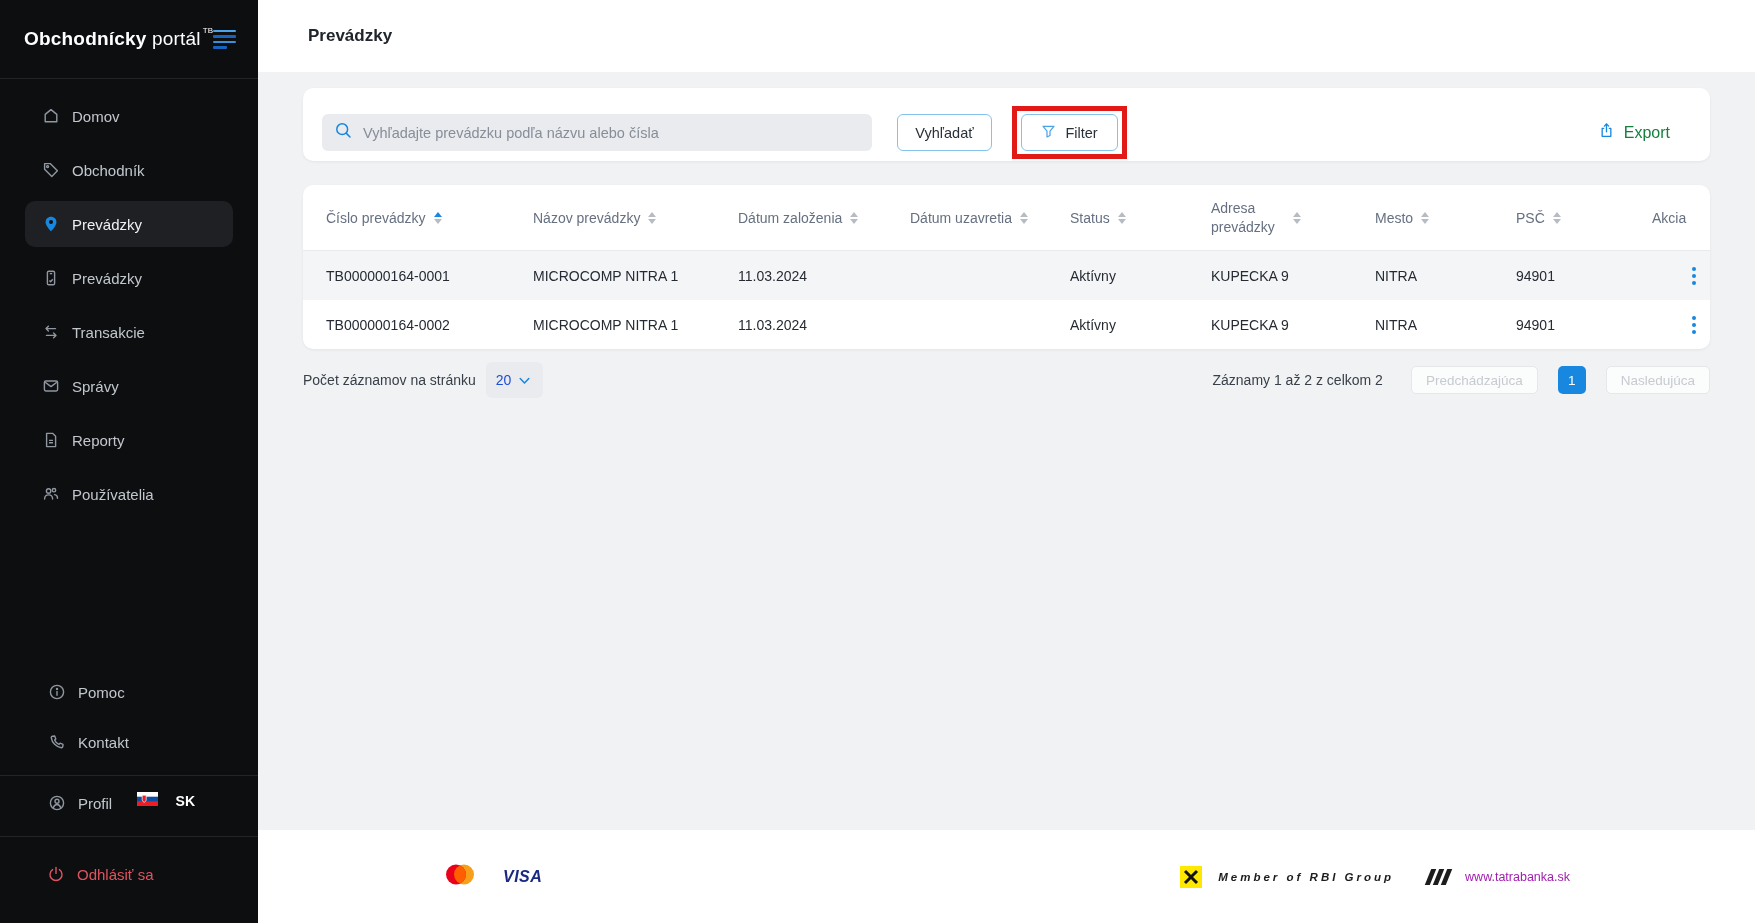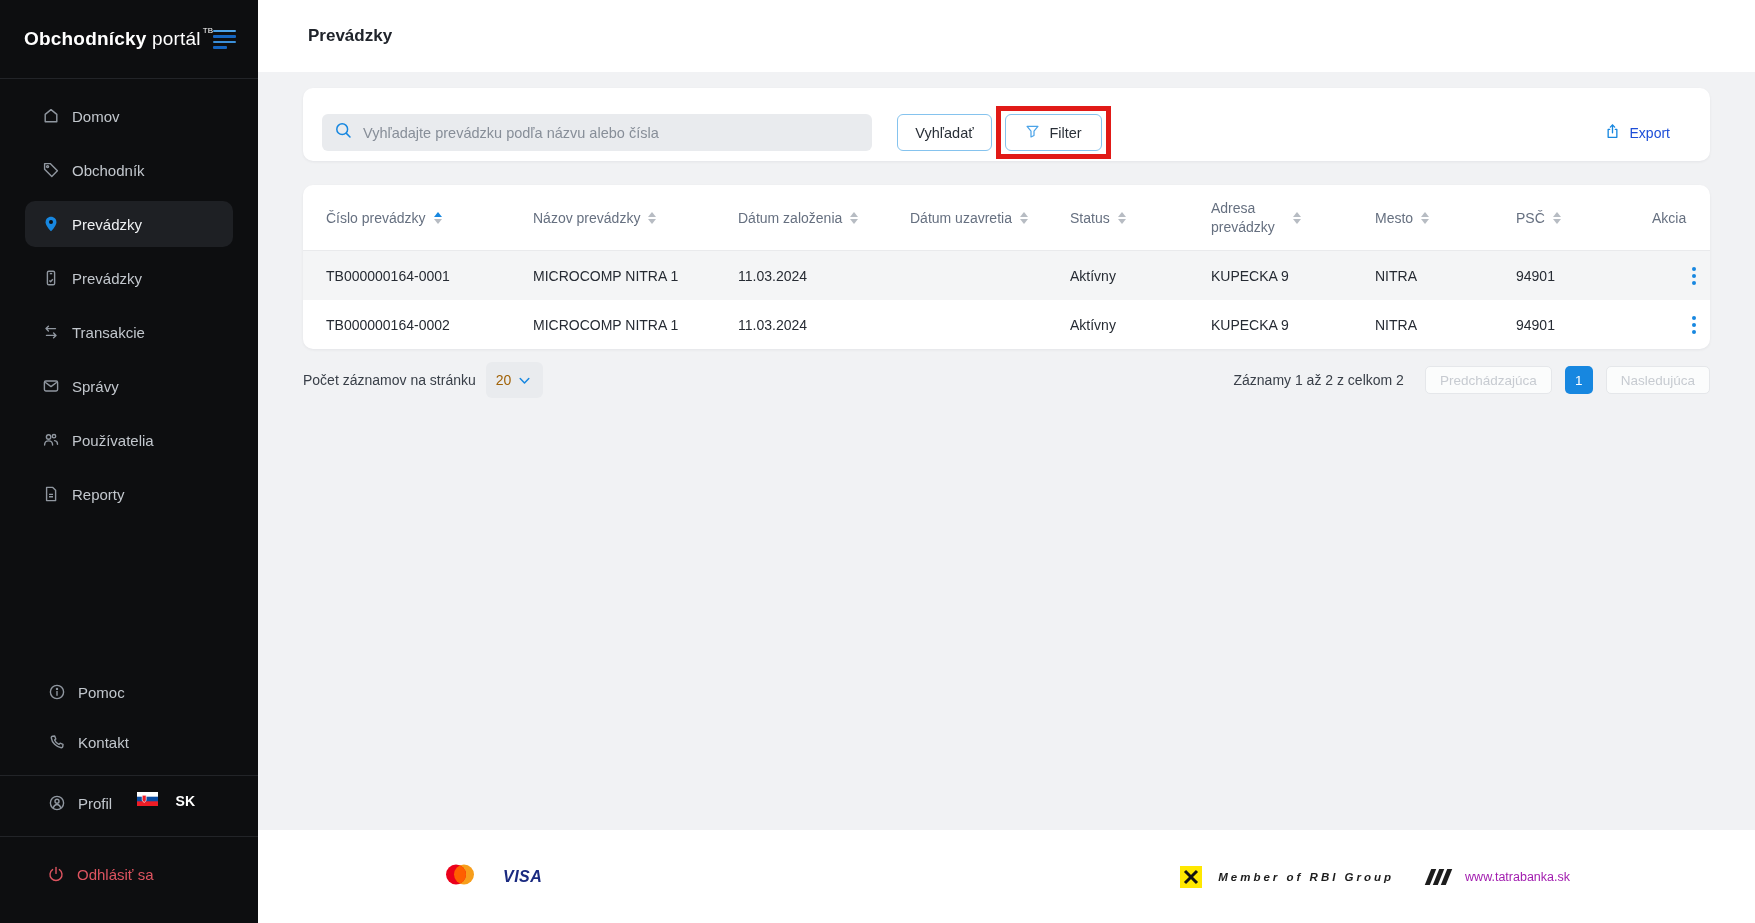--- a/index.html
+++ b/index.html
@@ -44,45 +44,45 @@
 
   .content { flex:1; padding:16px 45px 0; }
   .card { background:#fff; border-radius:10px; box-shadow:0 1px 3px rgba(16,24,40,.06); }
 
   .toolbar-card { height:73px; display:flex; align-items:center; padding:16px 40px 0 19px; }
   .search-box { width:550px; height:37px; background:#e9ebee; border-radius:6px; display:flex; align-items:center; padding:0 12px; gap:10px; }
   .search-box input { border:none; outline:none; background:transparent; flex:1; font-size:14.5px; font-family:"Liberation Sans",sans-serif; color:#30353c; }
   .search-box input::placeholder { color:#878e98; }
   .btn { height:37px; background:#fff; border:1px solid #85c3ee; border-radius:6px; font-size:14.5px; color:#2a3038; font-family:"Liberation Sans",sans-serif; cursor:pointer; display:inline-flex; align-items:center; justify-content:center; gap:9px; }
   .btn-search { width:95px; margin-left:25px; }
-  .filter-annotation { margin-left:4px; border:5px solid #e11a17; padding:3px 4px; display:inline-flex; }
+  .filter-annotation { margin-left:20px; border:5px solid #e11a17; padding:3px 4px; display:inline-flex; }
   .btn-filter { width:97px; }
-  .export { margin-left:auto; display:flex; align-items:center; gap:9px; color:#1d4ed8; font-size:14px; cursor:pointer; }
+  .export { margin-left:auto; display:flex; align-items:center; gap:9px; color:#15803d; font-size:16px; cursor:pointer; }
 
   .table-card { margin-top:24px; overflow:hidden; }
   .trow { display:grid; grid-template-columns:230px 205px 172px 160px 141px 164px 141px 136px 1fr; align-items:center; }
   .thead { height:66px; border-bottom:1px solid #e9eaec; color:#667080; font-size:14px; }
   .th { display:flex; align-items:center; gap:8px; padding-right:8px; }
   .th:first-child { padding-left:23px; }
   .th .wrap { max-width:74px; line-height:1.35; }
   .sort { display:inline-flex; flex-direction:column; gap:2px; cursor:pointer; }
   .sort .up { width:0; height:0; border-left:4px solid transparent; border-right:4px solid transparent; border-bottom:5px solid #b7bcc3; }
   .sort .down { width:0; height:0; border-left:4px solid transparent; border-right:4px solid transparent; border-top:5px solid #b7bcc3; }
   .sort.asc .up { border-bottom-color:#1787e0; }
   .tr { height:49px; font-size:14px; color:#262b33; }
   .tr.striped { background:#f4f5f6; }
   .td:first-child { padding-left:23px; }
   .td-action { display:flex; justify-content:flex-start; padding-left:36px; }
   .kebab { display:flex; flex-direction:column; gap:3px; cursor:pointer; padding:4px; }
   .kebab i { width:4px; height:4px; border-radius:50%; background:#1787e0; display:block; }
 
   .pagination { margin-top:13px; display:flex; align-items:center; }
   .psize-label { font-size:14px; color:#3a4049; }
-  .psize-select { margin-left:10px; height:36px; min-width:57px; background:#e9ebee; border-radius:6px; display:flex; align-items:center; gap:8px; padding:0 10px; font-size:14px; color:#a16207; cursor:pointer; }
-  .pag-right { margin-left:auto; display:flex; align-items:center; gap:13px; }
+  .psize-select { margin-left:10px; height:36px; min-width:57px; background:#e9ebee; border-radius:6px; display:flex; align-items:center; gap:8px; padding:0 10px; font-size:14px; color:#1d4ed8; cursor:pointer; }
+  .pag-right { margin-left:auto; display:flex; align-items:center; gap:20px; }
   .range-text { font-size:14px; color:#3a4049; margin-right:8px; }
   .pg-btn { height:28px; padding:0 14px; background:#fbfcfc; border:1px solid #e5e7ea; border-radius:5px; color:#c7cbd1; font-size:13.5px; font-family:"Liberation Sans",sans-serif; display:flex; align-items:center; cursor:default; }
   .pg-current { width:28px; height:28px; border-radius:5px; background:#1787e0; color:#fff; font-size:13.5px; display:flex; align-items:center; justify-content:center; cursor:pointer; }
 
   
   .footer { height:93px; background:#fff; display:flex; align-items:center; padding:0 185px; }
   .foot-left { display:flex; align-items:center; gap:26px; }
   .visa-text { font-size:16px; font-weight:700; font-style:italic; color:#1a2a80; letter-spacing:.5px; }
   .foot-right { margin-left:auto; display:flex; align-items:center; gap:16px; }
   .rbi-square { width:22px; height:22px; background:#ffe800; display:flex; align-items:center; justify-content:center; }
@@ -155,37 +155,37 @@
       <span class="ico">
           <svg width="18" height="18" viewBox="0 0 18 18" fill="none" stroke="currentColor" stroke-width="1.4" stroke-linejoin="round">
             <rect x="2.4" y="4" width="13.2" height="10" rx="1.4"></rect>
             <path d="M3.2 5.2 L9 9.6 L14.8 5.2"></path>
           </svg>
         </span>
       <span>Správy</span>
     </div>
     <div class="nav-item">
       <span class="ico">
+          <svg width="18" height="18" viewBox="0 0 18 18" fill="none" stroke="currentColor" stroke-width="1.4" stroke-linejoin="round">
+            <path d="M4.6 2.4 h6.2 l2.8 2.8 v10.4 h-9 z"></path>
+            <path d="M7 9.4 h4 M7 11.8 h4"></path>
+          </svg>
+        </span>
+      <span>Reporty</span>
+    </div>
+    <div class="nav-item">
+      <span class="ico">
           <svg width="18" height="18" viewBox="0 0 18 18" fill="none" stroke="currentColor" stroke-width="1.4" stroke-linecap="round" stroke-linejoin="round">
             <circle cx="6.6" cy="6" r="2.2"></circle>
             <path d="M2.6 14 c0-2.6 1.9-4.1 4-4.1 s4 1.5 4 4.1"></path>
             <circle cx="12" cy="5.2" r="1.7"></circle>
             <path d="M12.6 9.6 c1.7.2 2.9 1.7 2.9 3.6"></path>
           </svg>
         </span>
       <span>Používatelia</span>
-    </div>
-    <div class="nav-item">
-      <span class="ico">
-          <svg width="18" height="18" viewBox="0 0 18 18" fill="none" stroke="currentColor" stroke-width="1.4" stroke-linejoin="round">
-            <path d="M4.6 2.4 h6.2 l2.8 2.8 v10.4 h-9 z"></path>
-            <path d="M7 9.4 h4 M7 11.8 h4"></path>
-          </svg>
-        </span>
-      <span>Reporty</span>
     </div>
   </nav>
 
   <div class="sidebar-bottom">
     <div class="sec">
       <div class="nav-item">
         <span class="ico">
             <svg width="18" height="18" viewBox="0 0 18 18" fill="none" stroke="currentColor" stroke-width="1.4" stroke-linecap="round">
               <circle cx="9" cy="9" r="6.6"></circle>
               <path d="M9 8.4 V12.2"></path>

